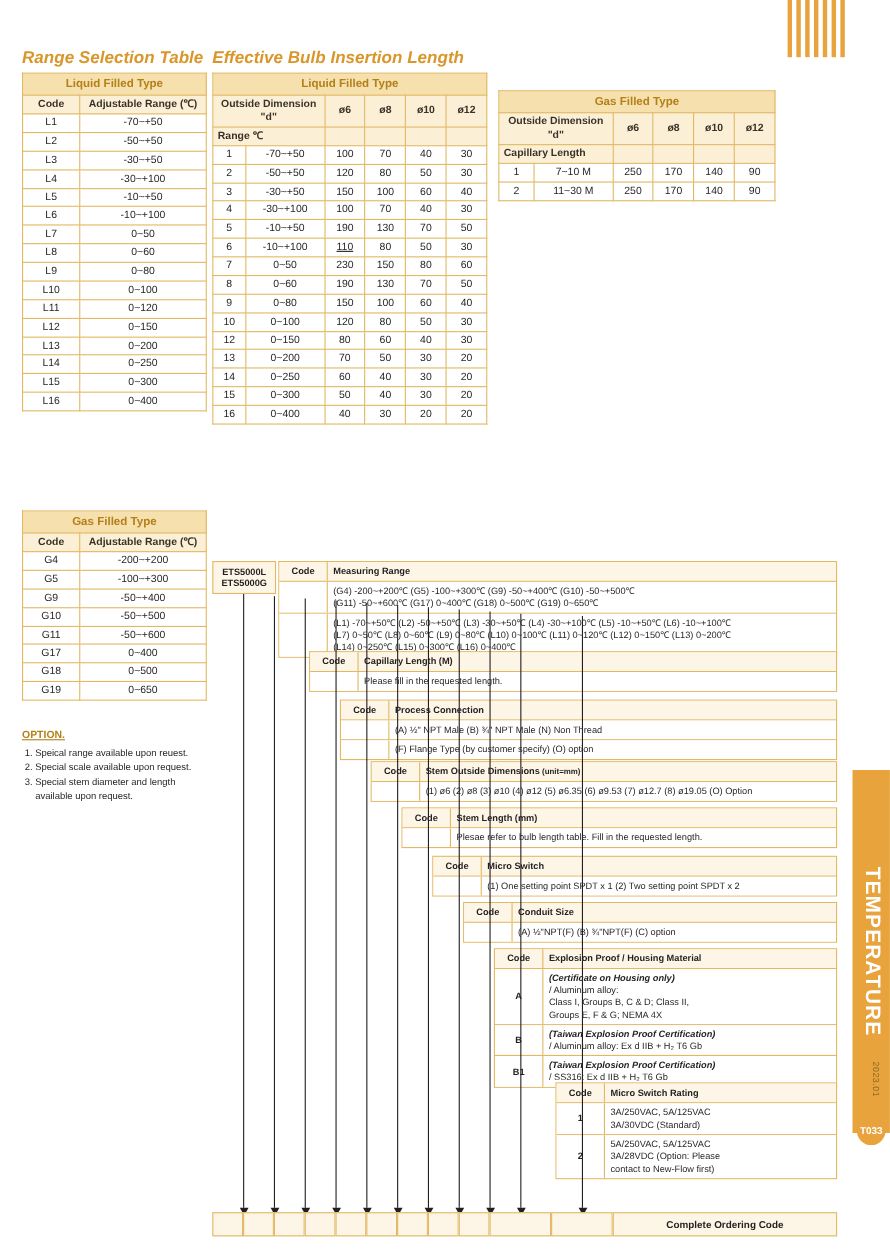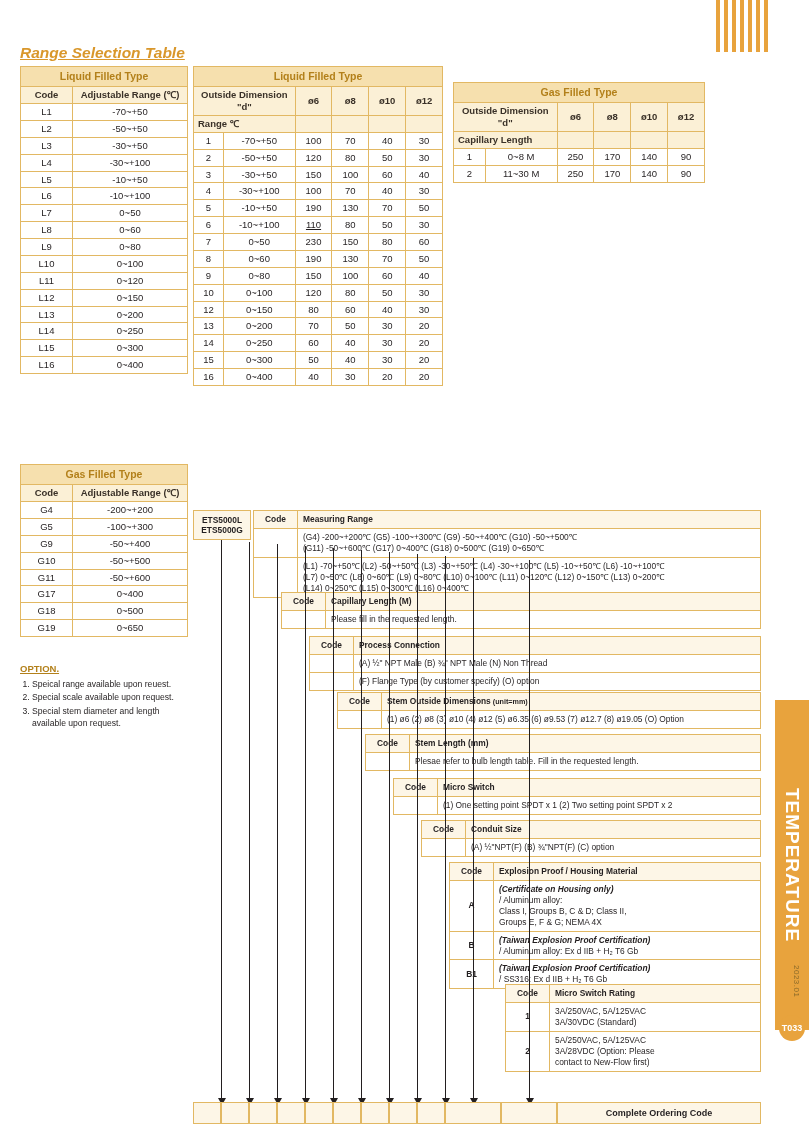--- a/index.html
+++ b/index.html
@@ -166,21 +166,21 @@
       <i style="left:40px"></i>
       <i style="left:48px"></i>
   </div>
 
   <div class="side-tab">
     <div class="txt">TEMPERATURE</div>
   </div>
   <div class="side-code">2023.01</div>
   <div class="page-dot">T033</div>
 
-  <div class="sec-h" style="position:absolute;left:20px;top:44px;text-decoration:underline;">Range Selection Table</div>
+  <div class="sec-h" style="position:absolute;left:20px;top:44px;">Range Selection Table</div>
 
   <div id="range-table-wrap">
     <table class="tb">
       <thead>
         <tr>
             <th class="cap" colspan="2">Liquid Filled Type</th>
           </tr>
         <tr>
           <th class="sub" style="width:52px">Code</th>
           <th class="sub">Adjustable Range (℃)</th>
@@ -305,20 +305,21 @@
 
   <div class="option-box">
     <div class="ttl">OPTION.</div>
     <ol id="option-list">
         <li>Speical range available upon reuest.</li>
         <li>Special scale available upon request.</li>
         <li>Special stem diameter and length available upon request.</li>
       </ol>
   </div>
 
+  <div class="sec-h" style="position:absolute;left:193px;top:44px;">Effective Bulb Insertion Length</div>
 
   <div id="bulb-wrap">
     <table class="tb">
       <thead>
         <tr>
             <th class="cap" colspan="6">Liquid Filled Type</th>
           </tr>
         <tr>
           <th class="sub" colspan="2" style="width:102px">
             <span>Outside Dimension "d"</span>
@@ -478,21 +479,21 @@
           <th class="sub" colspan="2" style="text-align:left;padding-left:4px">Capillary Length</th>
           <th class="sub"></th>
           <th class="sub"></th>
           <th class="sub"></th>
           <th class="sub"></th>
         </tr>
       </thead>
       <tbody id="gasbulb-body">
           <tr>
             <td style="width: 32px;">1</td>
-            <td style="width: 72px;">0~8 M</td>
+            <td style="width: 72px;">7~10 M</td>
             <td style="width: 37px;">250</td>
             <td style="width: 37px;">170</td>
             <td style="width: 37px;">140</td>
             <td style="width: 37px;">90</td>
           </tr>
           <tr>
             <td style="width: 32px;">2</td>
             <td style="width: 72px;">11~30 M</td>
             <td style="width: 37px;">250</td>
             <td style="width: 37px;">170</td>

